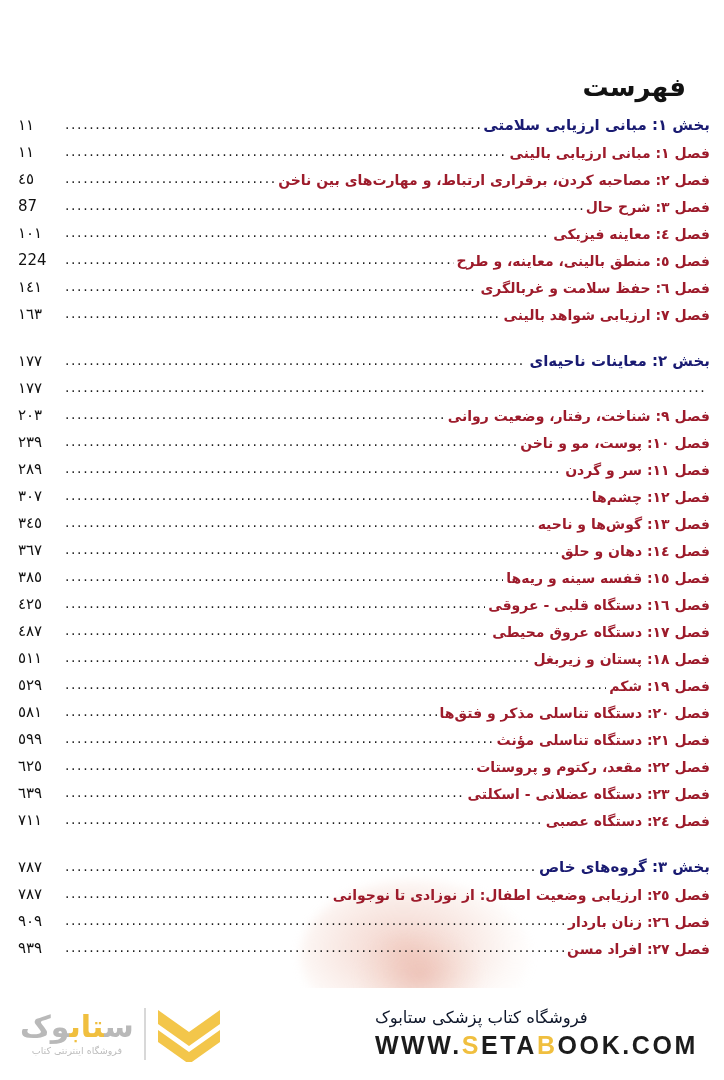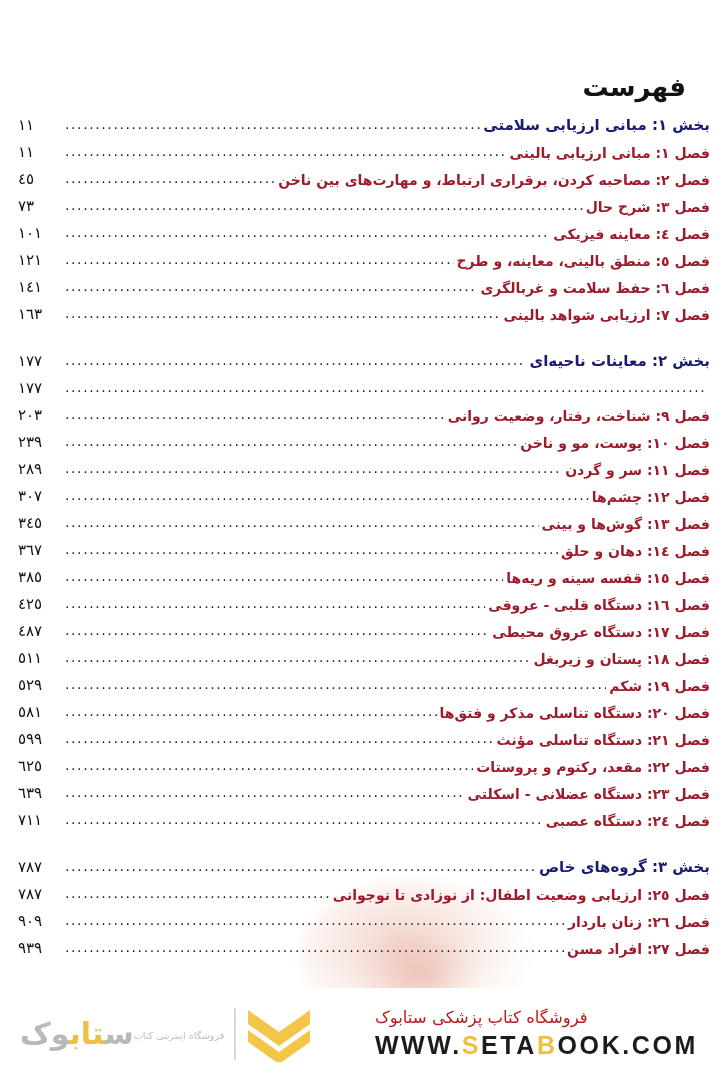--- a/index.html
+++ b/index.html
@@ -154,20 +154,21 @@
   }
 
   .brand-logo {
     display: flex;
     align-items: center;
     gap: 10px;
     height: 64px;
   }
   .logo-word {
     display: flex;
+    flex-direction: column;
     align-items: center;
     justify-content: center;
   }
   .logo-word-main {
     font-size: 30px;
     font-weight: bold;
     color: #b9b9b9;
     line-height: 1;
     direction: rtl;
     letter-spacing: -1px;
@@ -189,21 +190,21 @@
 
   .site-info {
     display: flex;
     flex-direction: column;
     align-items: flex-end;
     gap: 4px;
     direction: rtl;
   }
   .site-fa {
     font-size: 16.5px;
-    color: #b91c1c;
+    color: #0f172a;
     direction: rtl;
   }
   .site-url {
     font-size: 25px;
     font-weight: bold;
     color: #1c1c1c;
     letter-spacing: 2.6px;
     direction: ltr;
     font-family: "Liberation Sans", sans-serif;
   }
@@ -234,33 +235,33 @@
       <div class="row-gap-sm"></div>
       <div class="entry chapter">
         <span class="label">فصل ٢: مصاحبه کردن، برقراری ارتباط، و مهارت‌های بین ناخن</span>
         <span class="leader"></span>
         <span class="pagenum">٤٥</span>
       </div>
       <div class="row-gap-sm"></div>
       <div class="entry chapter">
         <span class="label">فصل ٣: شرح حال</span>
         <span class="leader"></span>
-        <span class="pagenum">٧٣</span>
+        <span class="pagenum">87</span>
       </div>
       <div class="row-gap-sm"></div>
       <div class="entry chapter">
         <span class="label">فصل ٤: معاینه فیزیکی</span>
         <span class="leader"></span>
         <span class="pagenum">١٠١</span>
       </div>
       <div class="row-gap-sm"></div>
       <div class="entry chapter">
         <span class="label">فصل ٥: منطق بالینی، معاینه، و طرح</span>
         <span class="leader"></span>
-        <span class="pagenum">١٢١</span>
+        <span class="pagenum">224</span>
       </div>
       <div class="row-gap-sm"></div>
       <div class="entry chapter">
         <span class="label">فصل ٦: حفظ سلامت و غربالگری</span>
         <span class="leader"></span>
         <span class="pagenum">١٤١</span>
       </div>
       <div class="row-gap-sm"></div>
       <div class="entry chapter">
         <span class="label">فصل ٧: ارزیابی شواهد بالینی</span>
@@ -297,21 +298,21 @@
         <span class="pagenum">٢٨٩</span>
       </div>
       <div class="row-gap-sm"></div>
       <div class="entry chapter">
         <span class="label">فصل ١٢: چشم‌ها</span>
         <span class="leader"></span>
         <span class="pagenum">٣٠٧</span>
       </div>
       <div class="row-gap-sm"></div>
       <div class="entry chapter">
-        <span class="label">فصل ١٣: گوش‌ها و بینی</span>
+        <span class="label">فصل ١٣: گوش‌ها و ناحیه</span>
         <span class="leader"></span>
         <span class="pagenum">٣٤٥</span>
       </div>
       <div class="row-gap-sm"></div>
       <div class="entry chapter">
         <span class="label">فصل ١٤: دهان و حلق</span>
         <span class="leader"></span>
         <span class="pagenum">٣٦٧</span>
       </div>
       <div class="row-gap-sm"></div>

